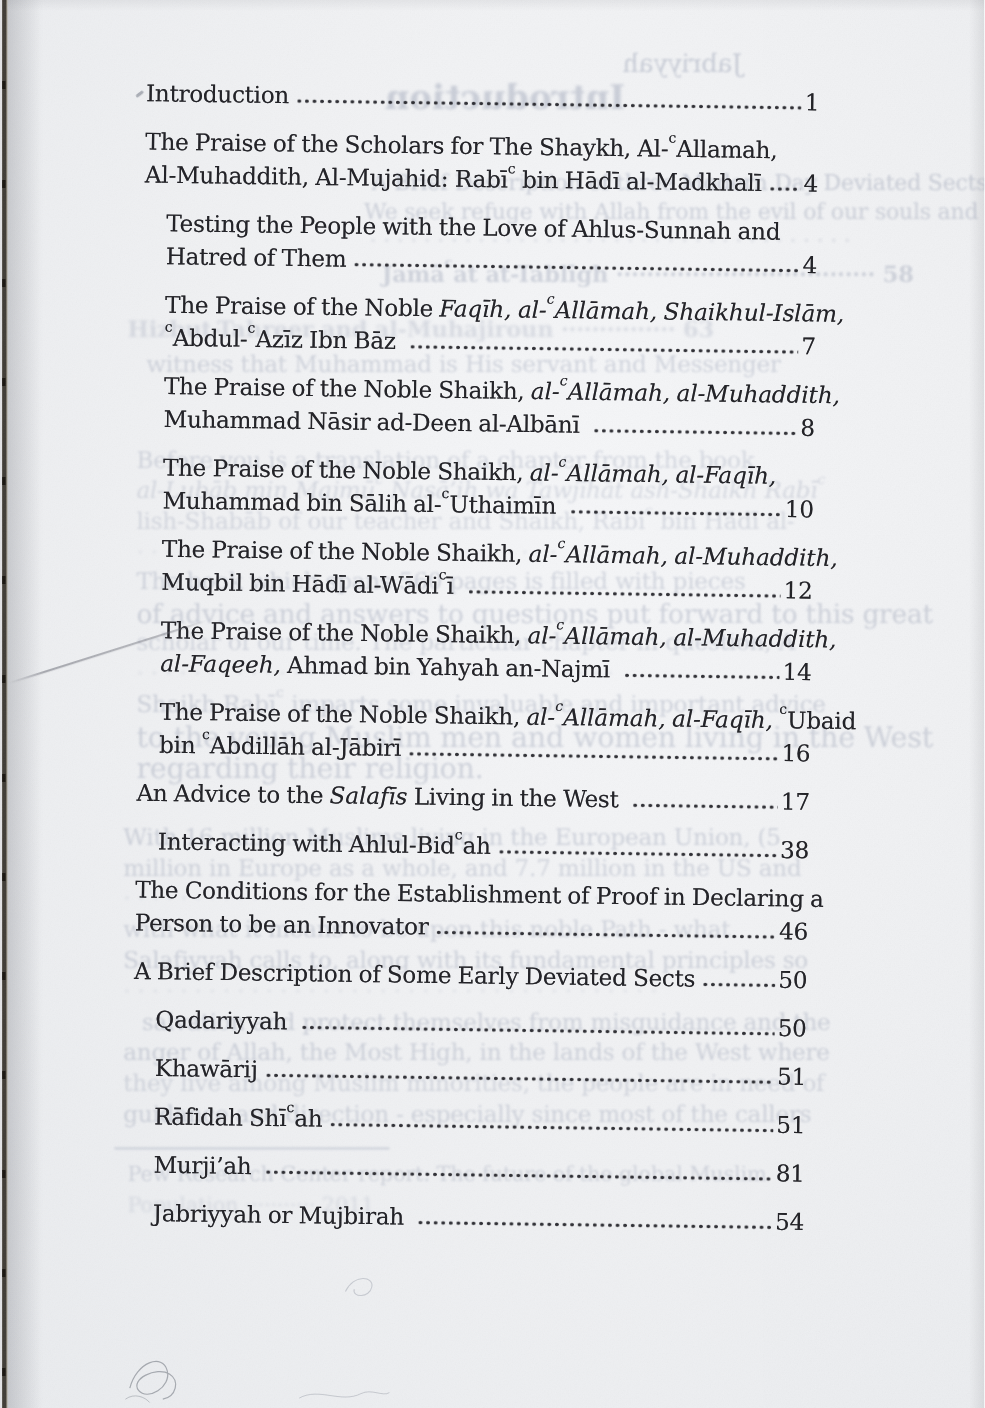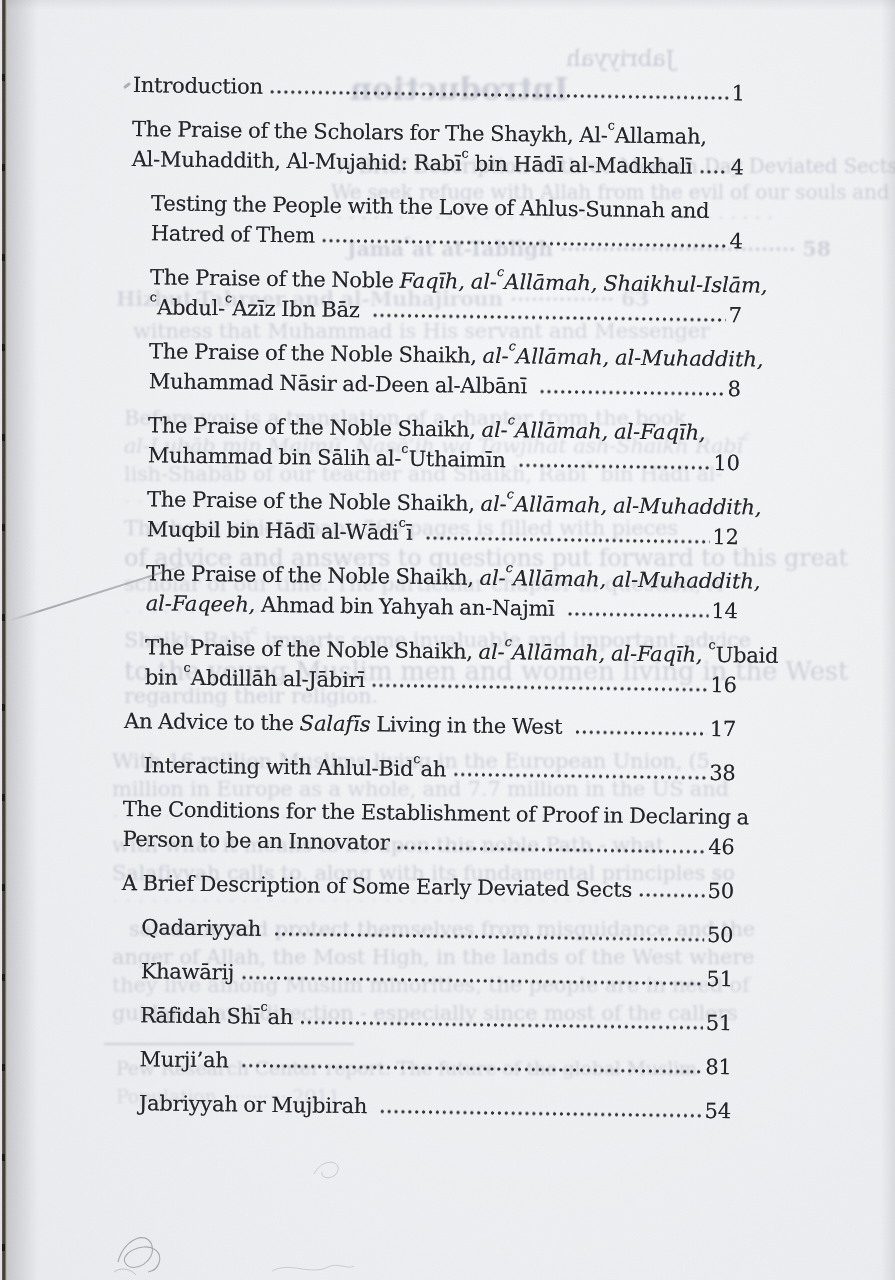--- a/index.html
+++ b/index.html
@@ -92,21 +92,21 @@
       <div class="ghost" style="left: 124px; top: 407px; font-size: 21px; opacity: 0.24; filter: blur(1.1px);">Before you is a translation of a chapter from the book</div>
       <div class="ghost" style="left: 124px; top: 435px; font-size: 21px; opacity: 0.22; filter: blur(1.2px); font-style: italic;">al-Lubāb min Majmū<sup class="ayn">c</sup> Nasā’ih wa Tawjīhāt ash-Shaikh Rabī<sup class="ayn">c</sup></div>
       <div class="ghost" style="left: 124px; top: 463px; font-size: 21px; opacity: 0.22; filter: blur(1.2px);">lish-Shabāb of our teacher and Shaikh, Rabī<sup class="ayn">c</sup> bin Hādī al-</div>
       <div class="ghost" style="left: 124px; top: 491px; font-size: 21px; opacity: 0.14; filter: blur(1.5px);">· · · · · · · · · · · · · · · · · · · · · · · · · · · · · ·</div>
       <div class="ghost" style="left: 124px; top: 517px; font-size: 21px; opacity: 0.26; filter: blur(1px);">The book which spans 560 pages is filled with pieces</div>
       <div class="ghost" style="left: 124px; top: 545px; font-size: 24px; opacity: 0.28; filter: blur(0.95px);">of advice and answers to questions put forward to this great</div>
       <div class="ghost" style="left: 124px; top: 573px; font-size: 21px; opacity: 0.24; filter: blur(1.1px);">scholar of our time. The particular chapter in question, A</div>
       <div class="ghost" style="left: 124px; top: 601px; font-size: 21px; opacity: 0.15; filter: blur(1.5px);">· · · · · · · · · · · · · · · · · · · · · · · · · · · · · · · · · ·</div>
       <div class="ghost" style="left: 124px; top: 629px; font-size: 21px; opacity: 0.27; filter: blur(0.95px);">Shaikh Rabī<sup class="ayn">c</sup> imparts some invaluable and important advice</div>
       <div class="ghost" style="left: 124px; top: 657px; font-size: 26px; opacity: 0.27; filter: blur(0.95px); text-align: center;">to the young Muslim men and women living in the West</div>
-      <div class="ghost" style="left: 124px; top: 685px; font-size: 21px; opacity: 0.27; filter: blur(0.95px);">regarding their religion.</div>
+      <div class="ghost" style="left: 124px; top: 685px; font-size: 26px; opacity: 0.27; filter: blur(0.95px);">regarding their religion.</div>
       <div class="ghost" style="left: 112px; top: 750px; font-size: 21px; opacity: 0.27; filter: blur(0.95px);">With 16 million Muslims living in the European Union, (5</div>
       <div class="ghost" style="left: 112px; top: 778px; font-size: 21px; opacity: 0.25; filter: blur(1.05px);">million in Europe as a whole, and 7.7 million in the US and</div>
       <div class="ghost" style="left: 112px; top: 806px; font-size: 21px; opacity: 0.16; filter: blur(1.5px);">· · · · · · · · · · · · · · · · · · · · · · · · · · · · · · · · · · · · · · · ·</div>
       <div class="ghost" style="left: 112px; top: 834px; font-size: 21px; opacity: 0.25; filter: blur(1.05px);">with what it means to be upon this noble Path - what</div>
       <div class="ghost" style="left: 112px; top: 862px; font-size: 21px; opacity: 0.27; filter: blur(0.95px);">Salafiyyah calls to, along with its fundamental principles so</div>
       <div class="ghost" style="left: 112px; top: 890px; font-size: 21px; opacity: 0.15; filter: blur(1.5px);">· · · · · · · · · · · · · · · · · · · · · · · · · · · · · · · · · · · · · ·</div>
       <div class="ghost" style="left: 112px; top: 918px; font-size: 21px; opacity: 0.27; filter: blur(0.95px); margin-left: 17px;">salvation and protect themselves from misguidance and the</div>
       <div class="ghost" style="left: 112px; top: 946px; font-size: 21px; opacity: 0.27; filter: blur(0.95px);">anger of Allah, the Most High, in the lands of the West where</div>
       <div class="ghost" style="left: 112px; top: 974px; font-size: 21px; opacity: 0.23; filter: blur(1.15px);">they live among Muslim minorities, the people are in need of</div>
       <div class="ghost" style="left: 112px; top: 1002px; font-size: 21px; opacity: 0.26; filter: blur(1px);">guidance and direction - especially since most of the callers</div>

